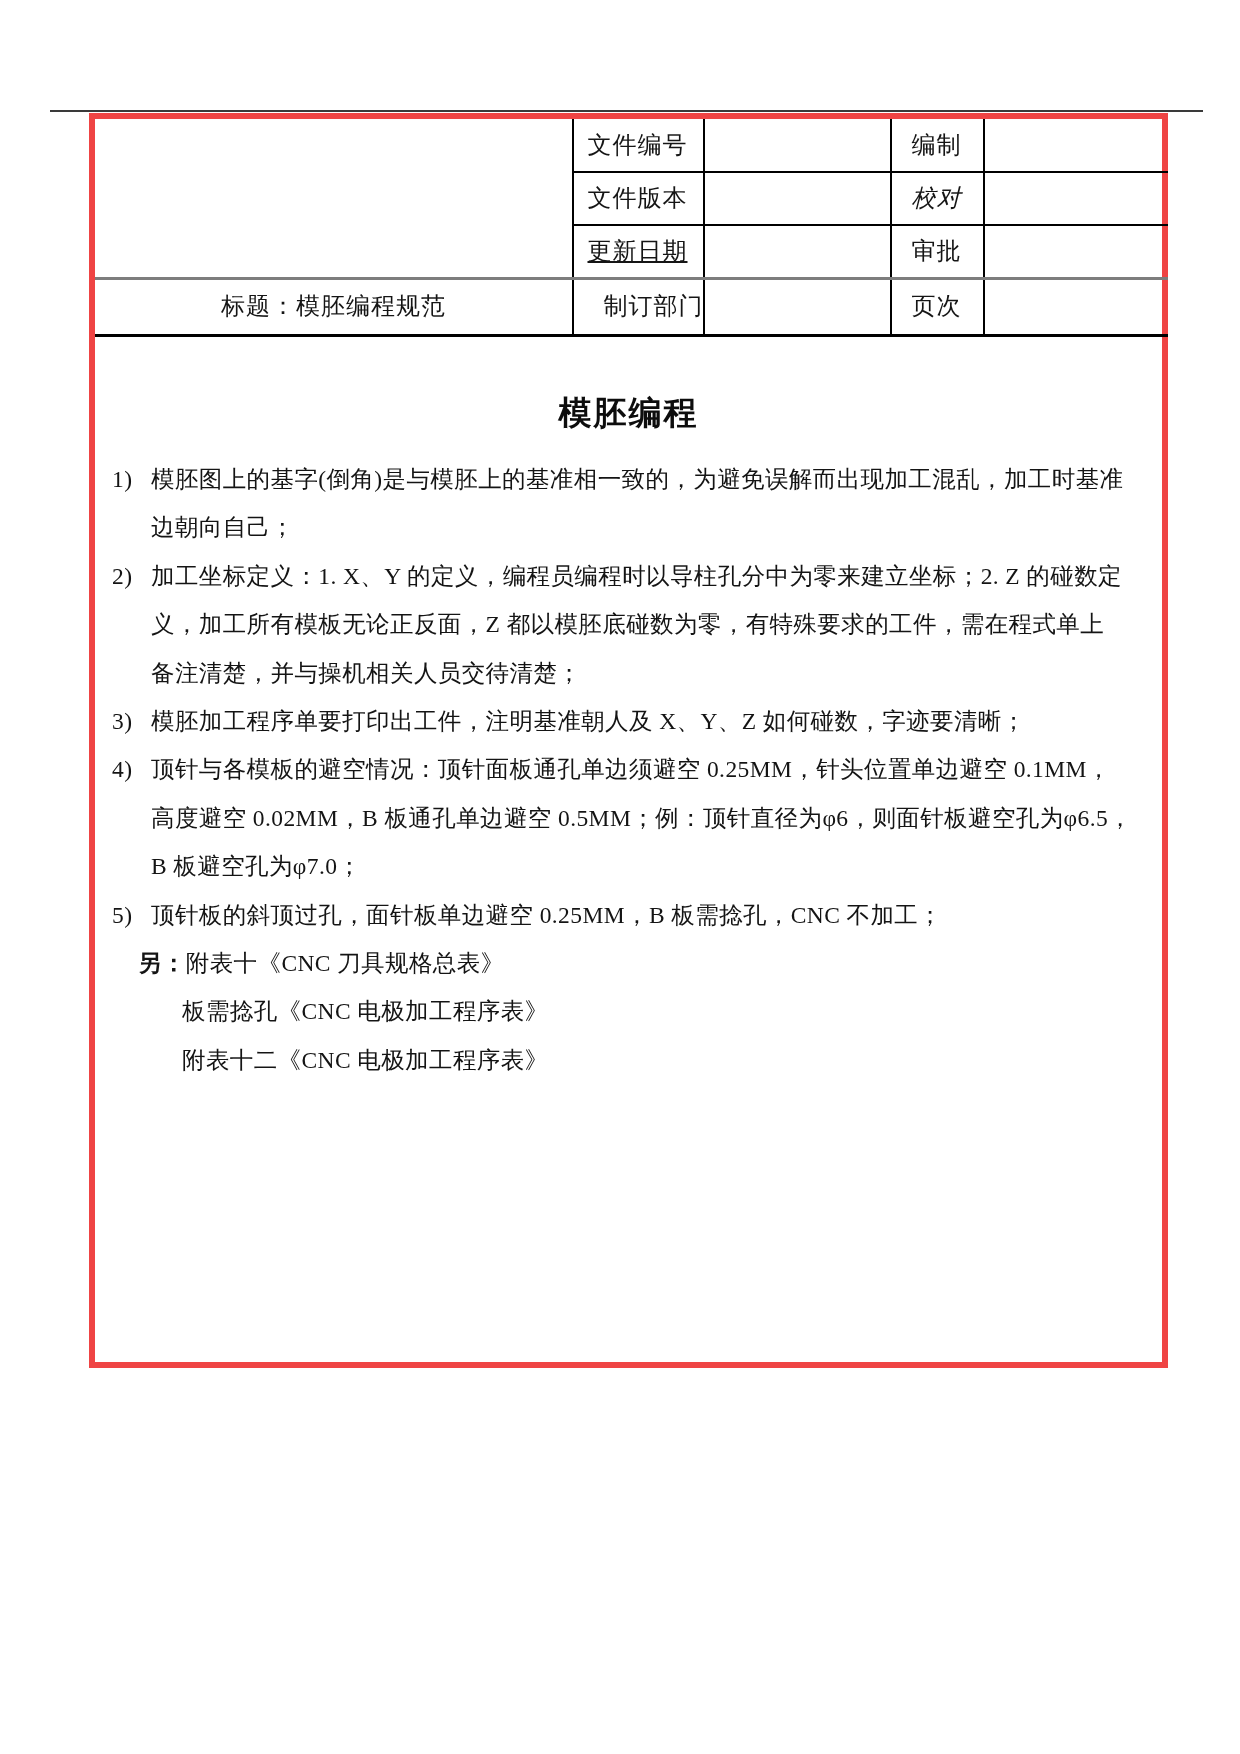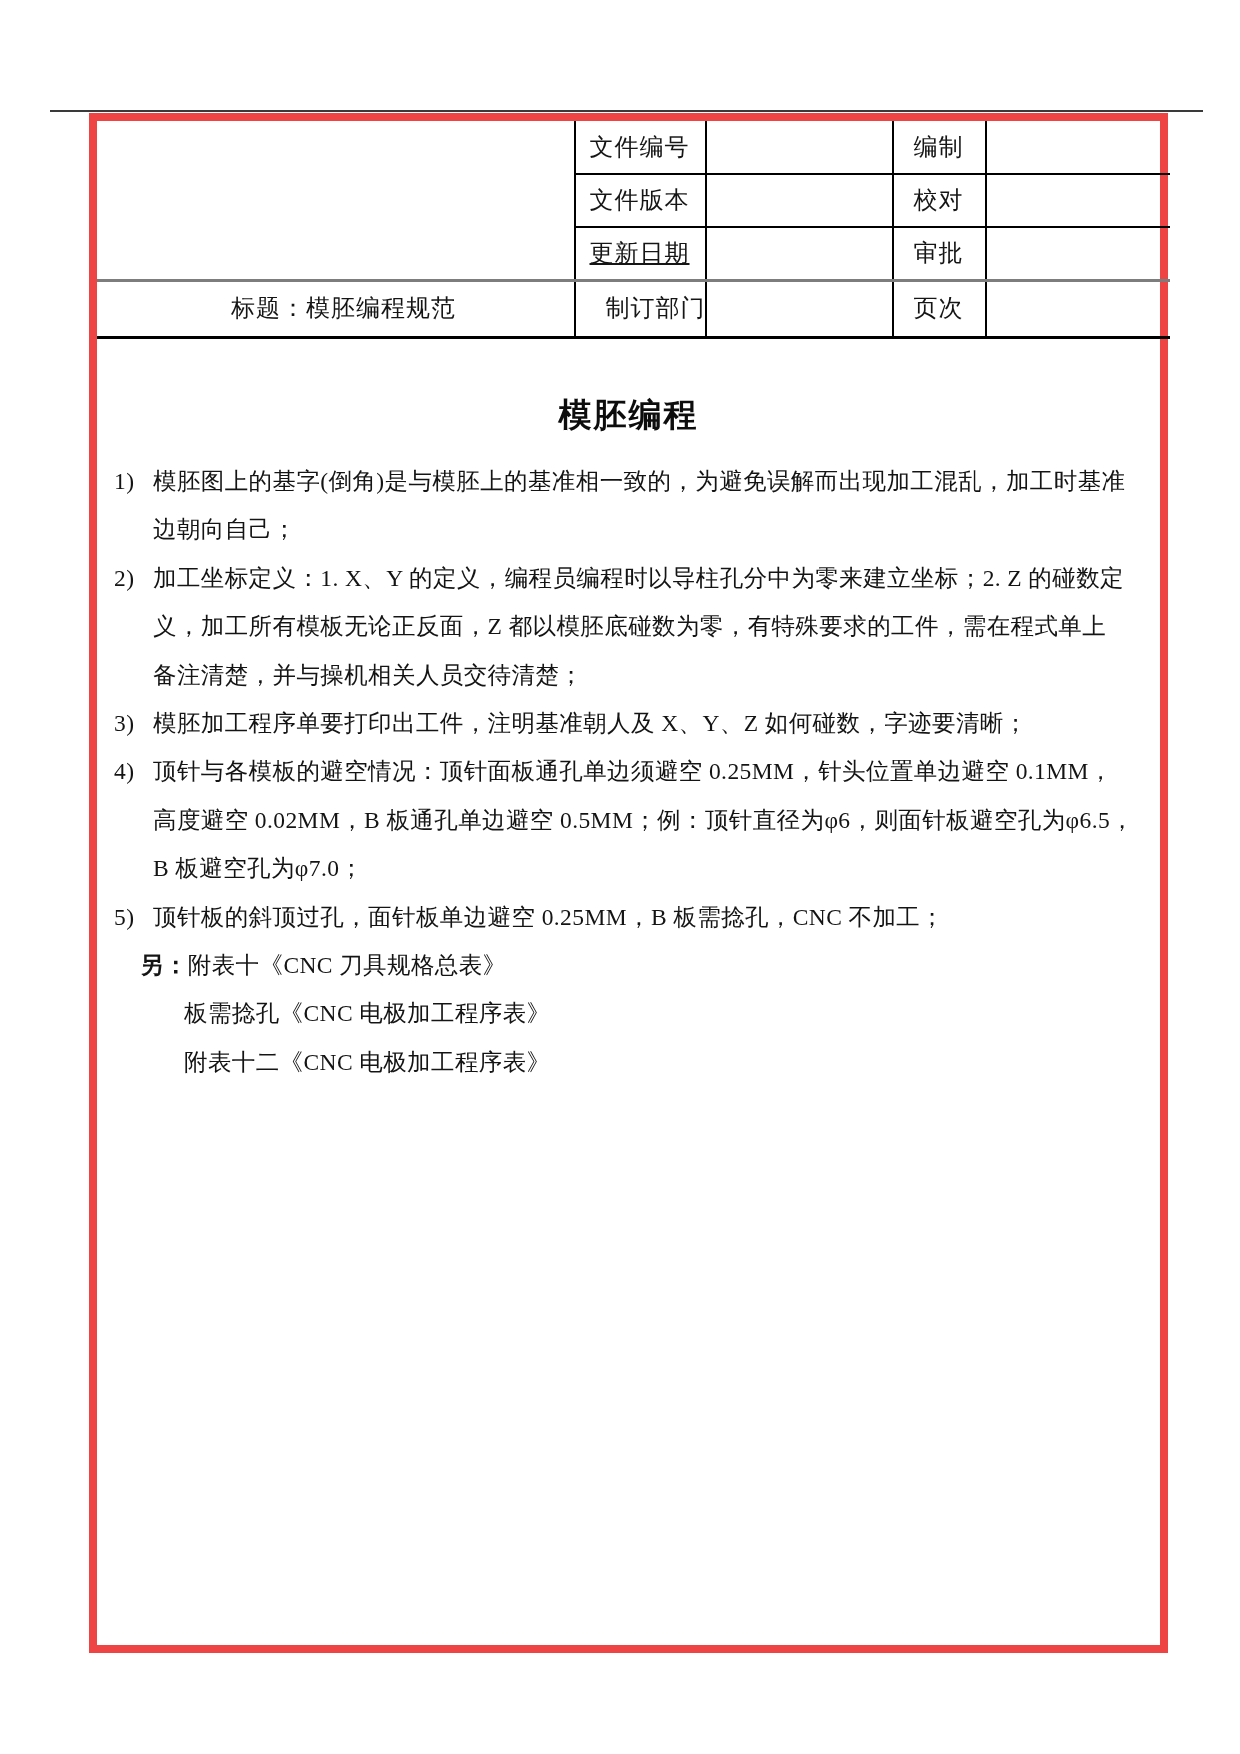--- a/index.html
+++ b/index.html
@@ -9,22 +9,22 @@
     background:#ffffff;
     font-family:"Liberation Serif","DejaVu Serif",serif;
     color:#111;
     overflow:hidden;
   }
   .topline{
     position:absolute;left:50px;top:110px;width:1153px;height:2px;
     background:#3a3a3a;
   }
   .outer-box{
-    position:absolute;left:89px;top:113px;width:1079px;height:1540px;
-    border:8px solid #ef4444;box-sizing:border-box;
+    position:absolute;left:89px;top:113px;width:1079px;height:1255px;
+    border:6px solid #ef4444;box-sizing:border-box;
   }
   
   .vline{position:absolute;top:0;width:2px;height:217px;background:#000;}
   .hline{position:absolute;height:2px;background:#000;}
   .hline.gray{background:#7d7d7d;height:3px;}
   .hline.thick{height:3px;}
   
   .cell{
     position:absolute;display:flex;align-items:center;justify-content:center;
     font-size:24px;letter-spacing:1px;color:#151515;
@@ -65,29 +65,29 @@
     <div class="hline gray" style="left:0;top:158px;width:1073px;"></div>
     <div class="hline thick" style="left:0;top:215px;width:1073px;"></div>
 
     <div class="cell" style="left:477px;top:0;width:131px;height:52px;">文件编号</div>
     <div class="cell" style="left:608px;top:0;width:187px;height:52px;"></div>
     <div class="cell" style="left:795px;top:0;width:93px;height:52px;border-radius:10px;">编制</div>
     <div class="cell" style="left:888px;top:0;width:185px;height:52px;"></div>
 
     <div class="cell" style="left:477px;top:52px;width:131px;height:53px;">文件版本</div>
     <div class="cell" style="left:608px;top:52px;width:187px;height:53px;"></div>
-    <div class="cell" style="left:795px;top:52px;width:93px;height:53px;">校对</div>
+    <div class="cell" style="left:795px;top:52px;width:93px;height:53px;font-style:italic;">校对</div>
     <div class="cell" style="left:888px;top:52px;width:185px;height:53px;"></div>
 
     <div class="cell" style="left:477px;top:105px;width:131px;height:53px;text-decoration:underline;">更新日期</div>
     <div class="cell" style="left:608px;top:105px;width:187px;height:53px;"></div>
     <div class="cell" style="left:795px;top:105px;width:93px;height:53px;">审批</div>
     <div class="cell" style="left:888px;top:105px;width:185px;height:53px;"></div>
 
-    <div class="cell" style="left:0;top:158px;width:477px;height:57px;margin-left:8px;">标题：模胚编程规范</div>
+    <div class="cell" style="left:0;top:158px;width:477px;height:57px;">标题：模胚编程规范</div>
     <div class="cell" style="left:493px;top:158px;width:131px;height:57px;">制订部门</div>
     <div class="cell" style="left:608px;top:158px;width:187px;height:57px;"></div>
     <div class="cell" style="left:795px;top:158px;width:93px;height:57px;">页次</div>
     <div class="cell" style="left:888px;top:158px;width:185px;height:57px;"></div>
 
     <div class="doc-heading">模胚编程</div>
 
     <div class="body-block">
       <div class="line"><span class="num">1)</span><span>模胚图上的基字(倒角)是与模胚上的基准相一致的，为避免误解而出现加工混乱，加工时基准</span></div>
       <div class="line cont">边朝向自己；</div>

